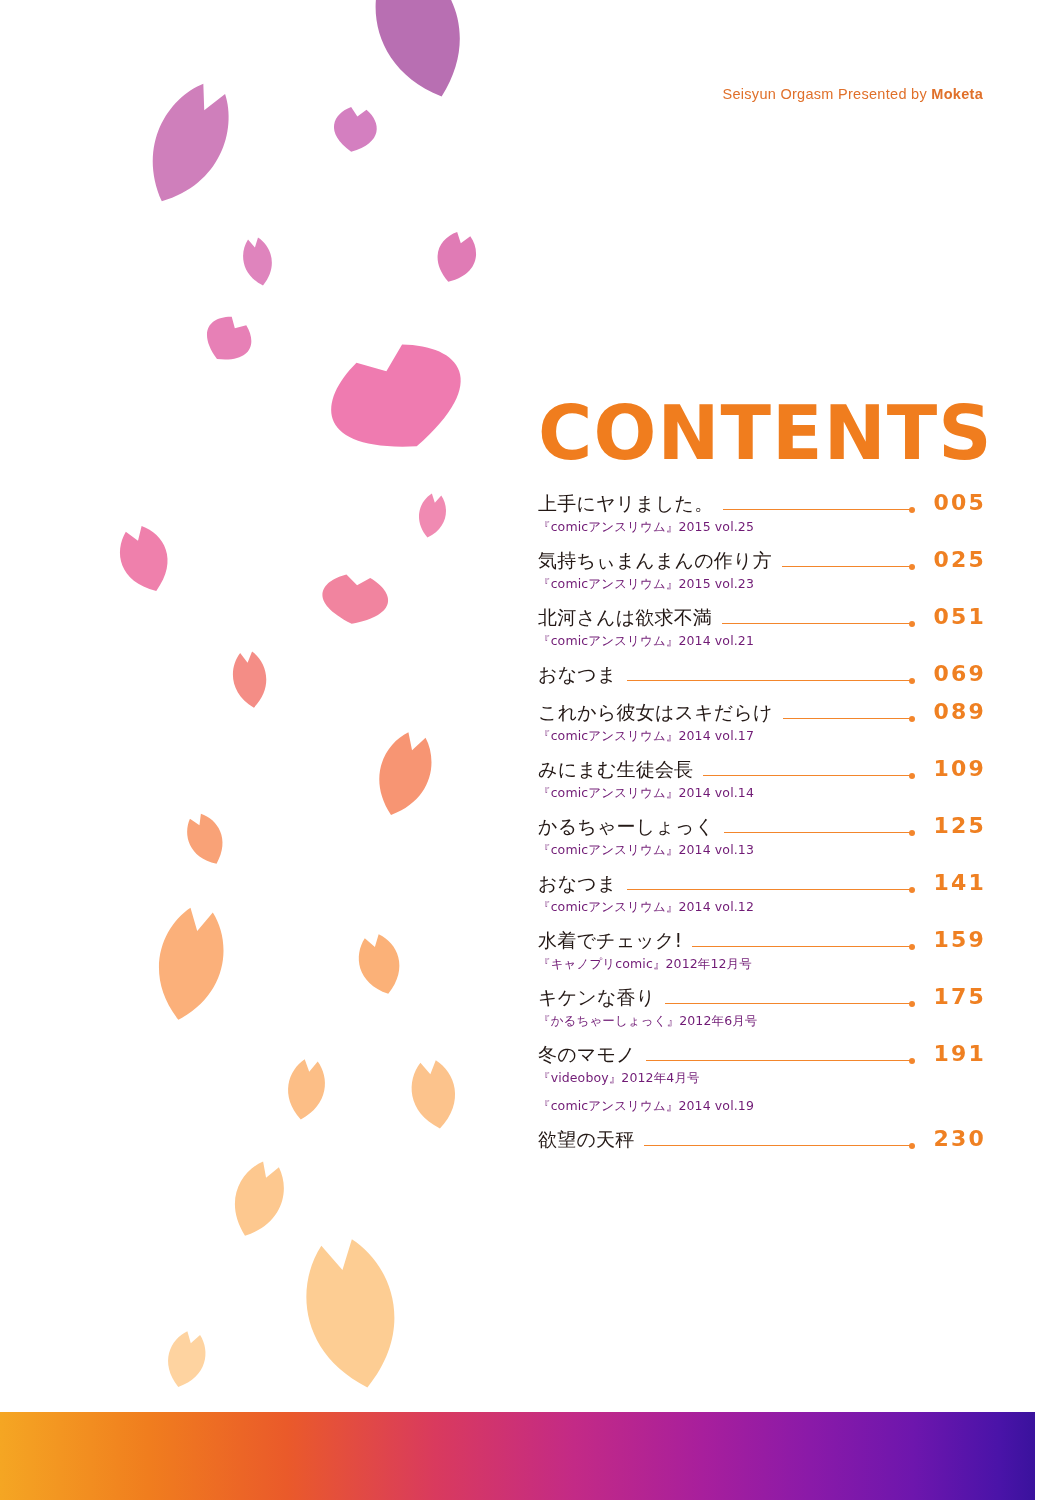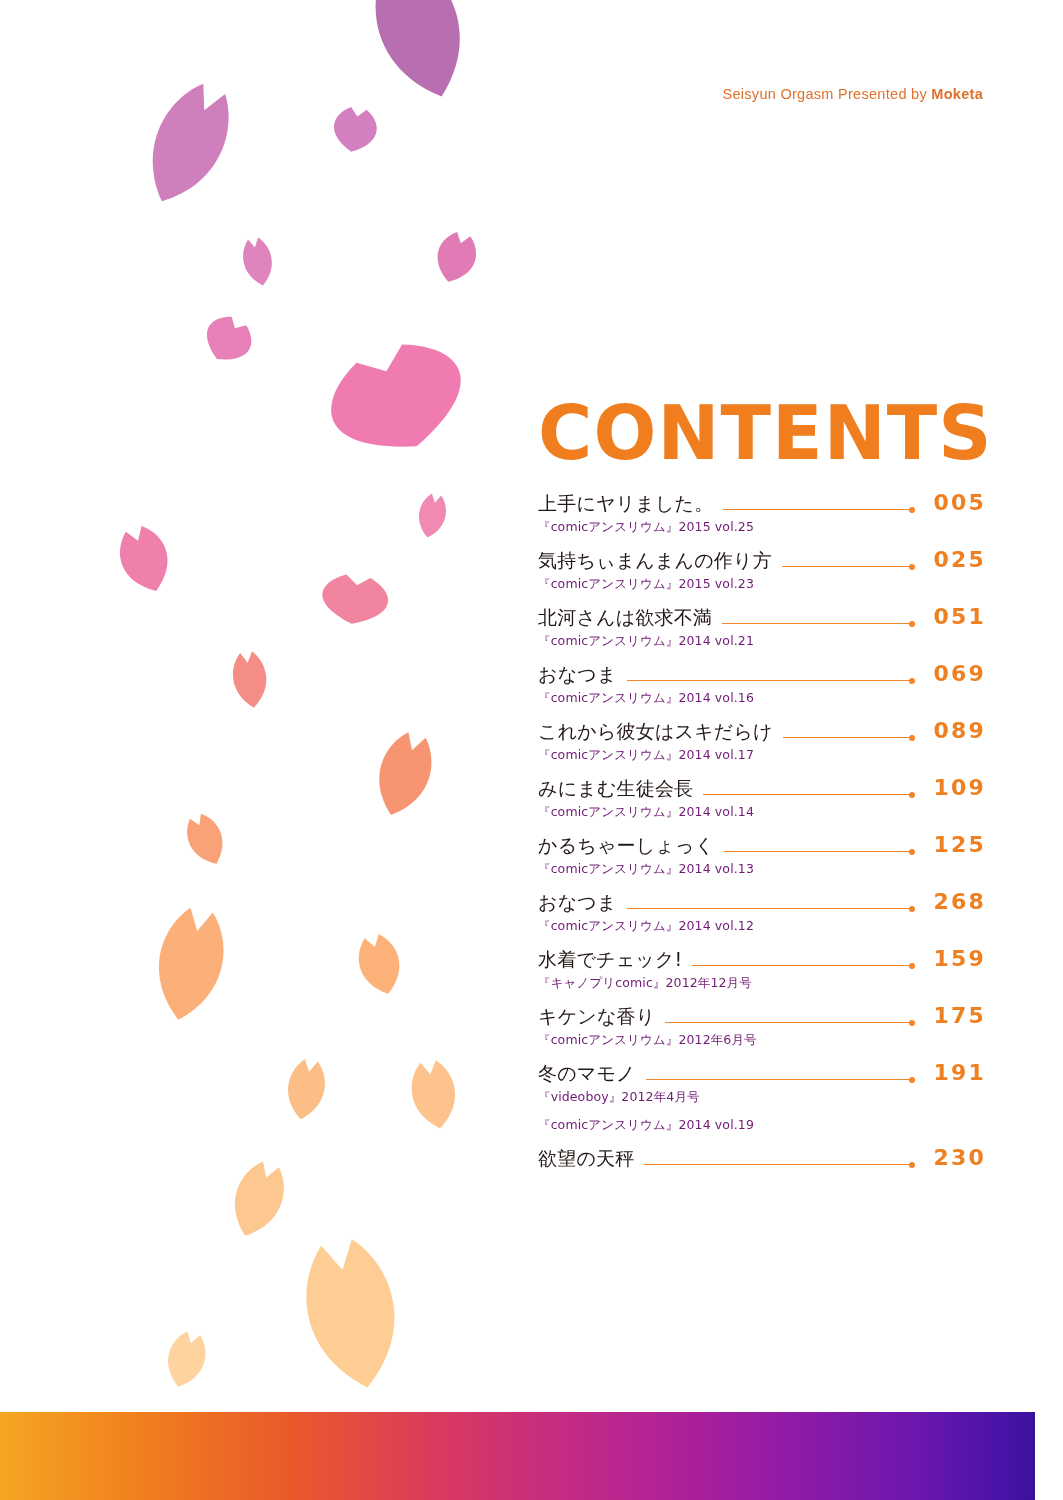--- a/index.html
+++ b/index.html
@@ -202,21 +202,20 @@
           <span class="toc-page">051</span>
         </div>
         <div class="toc-source">『comicアンスリウム』2014 vol.21</div>
       </div>
       <div class="toc-entry">
         <div class="toc-row">
           <span class="toc-name">おなつま</span>
           <span class="leader"></span>
           <span class="toc-page">069</span>
         </div>
-        <div class="toc-source">『comicアンスリウム』2014 vol.16</div>
       </div>
       <div class="toc-entry">
         <div class="toc-row">
           <span class="toc-name">これから彼女はスキだらけ</span>
           <span class="leader"></span>
           <span class="toc-page">089</span>
         </div>
         <div class="toc-source">『comicアンスリウム』2014 vol.17</div>
       </div>
       <div class="toc-entry">
@@ -232,39 +231,39 @@
           <span class="toc-name">かるちゃーしょっく</span>
           <span class="leader"></span>
           <span class="toc-page">125</span>
         </div>
         <div class="toc-source">『comicアンスリウム』2014 vol.13</div>
       </div>
       <div class="toc-entry">
         <div class="toc-row">
           <span class="toc-name">おなつま</span>
           <span class="leader"></span>
-          <span class="toc-page">268</span>
+          <span class="toc-page">141</span>
         </div>
         <div class="toc-source">『comicアンスリウム』2014 vol.12</div>
       </div>
       <div class="toc-entry">
         <div class="toc-row">
           <span class="toc-name">水着でチェック!</span>
           <span class="leader"></span>
           <span class="toc-page">159</span>
         </div>
         <div class="toc-source">『キャノプリcomic』2012年12月号</div>
       </div>
       <div class="toc-entry">
         <div class="toc-row">
           <span class="toc-name">キケンな香り</span>
           <span class="leader"></span>
           <span class="toc-page">175</span>
         </div>
-        <div class="toc-source">『comicアンスリウム』2012年6月号</div>
+        <div class="toc-source">『かるちゃーしょっく』2012年6月号</div>
       </div>
       <div class="toc-entry">
         <div class="toc-row">
           <span class="toc-name">冬のマモノ</span>
           <span class="leader"></span>
           <span class="toc-page">191</span>
         </div>
         <div class="toc-source">『videoboy』2012年4月号</div>
       </div>
       <div class="toc-entry">

